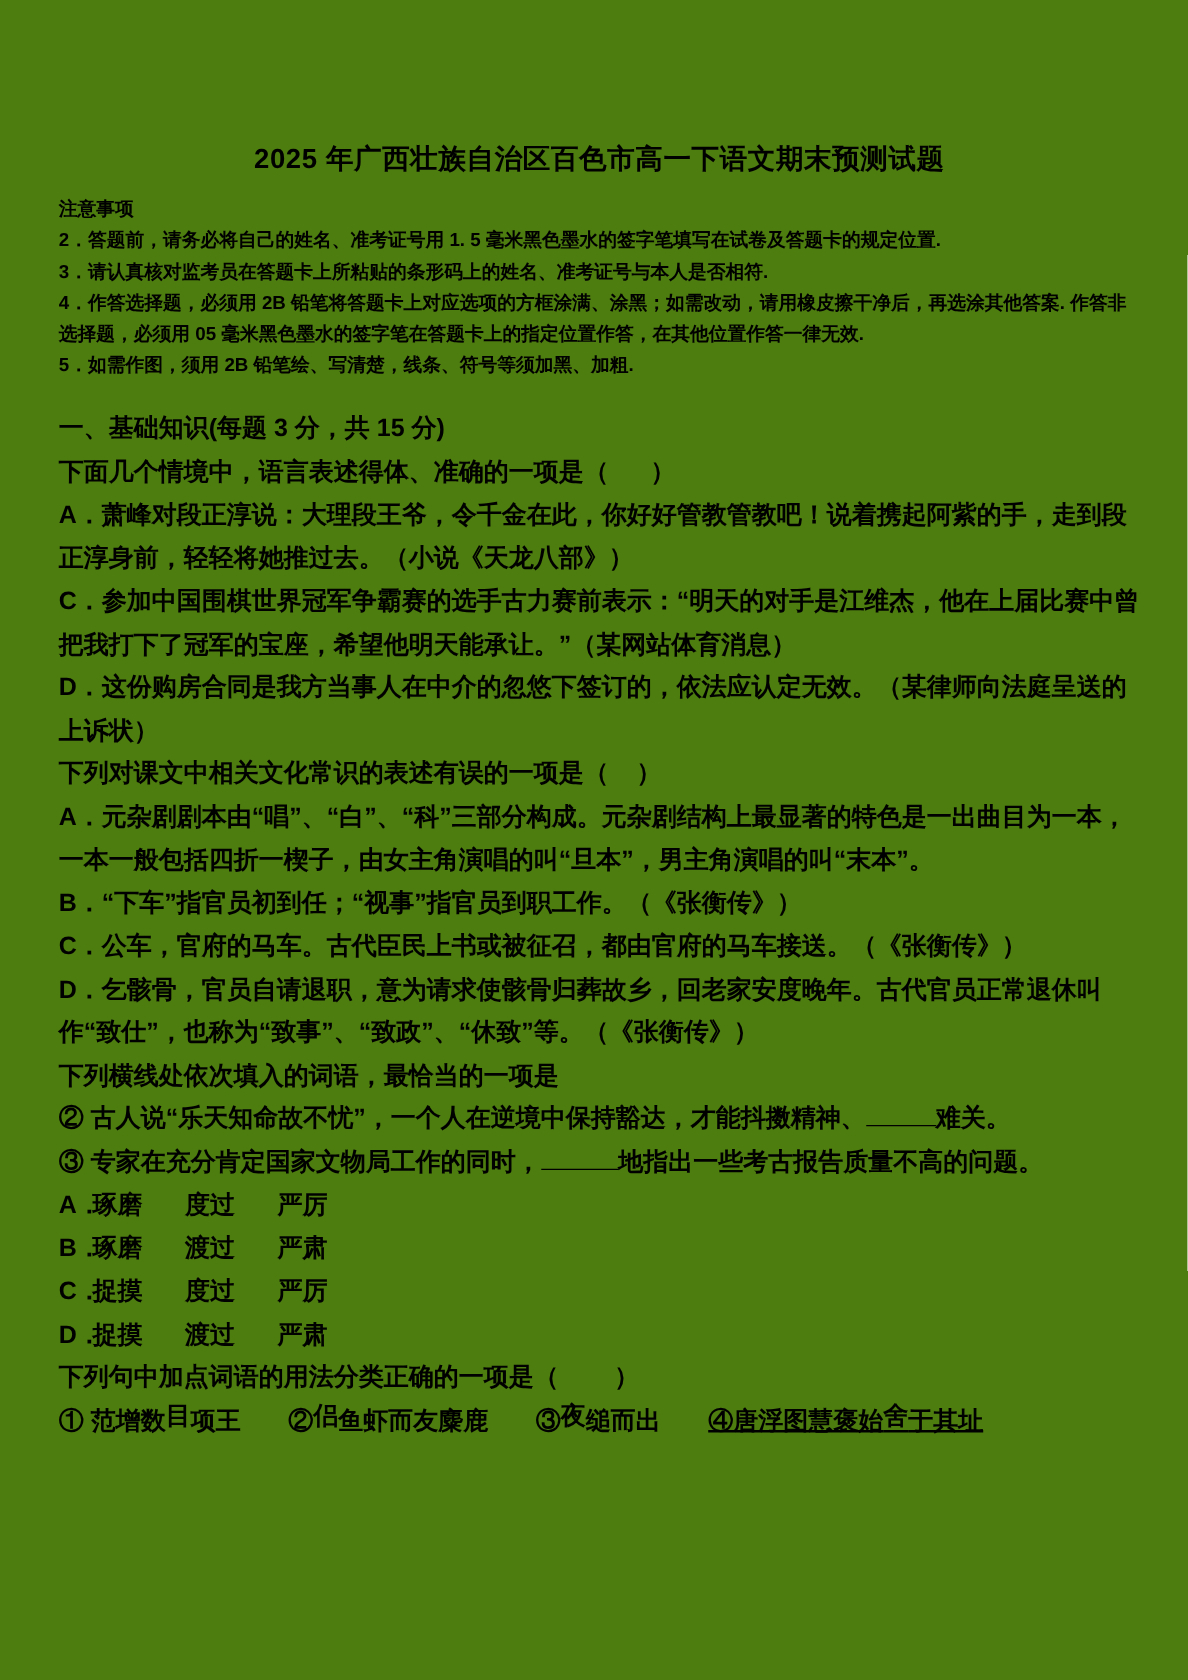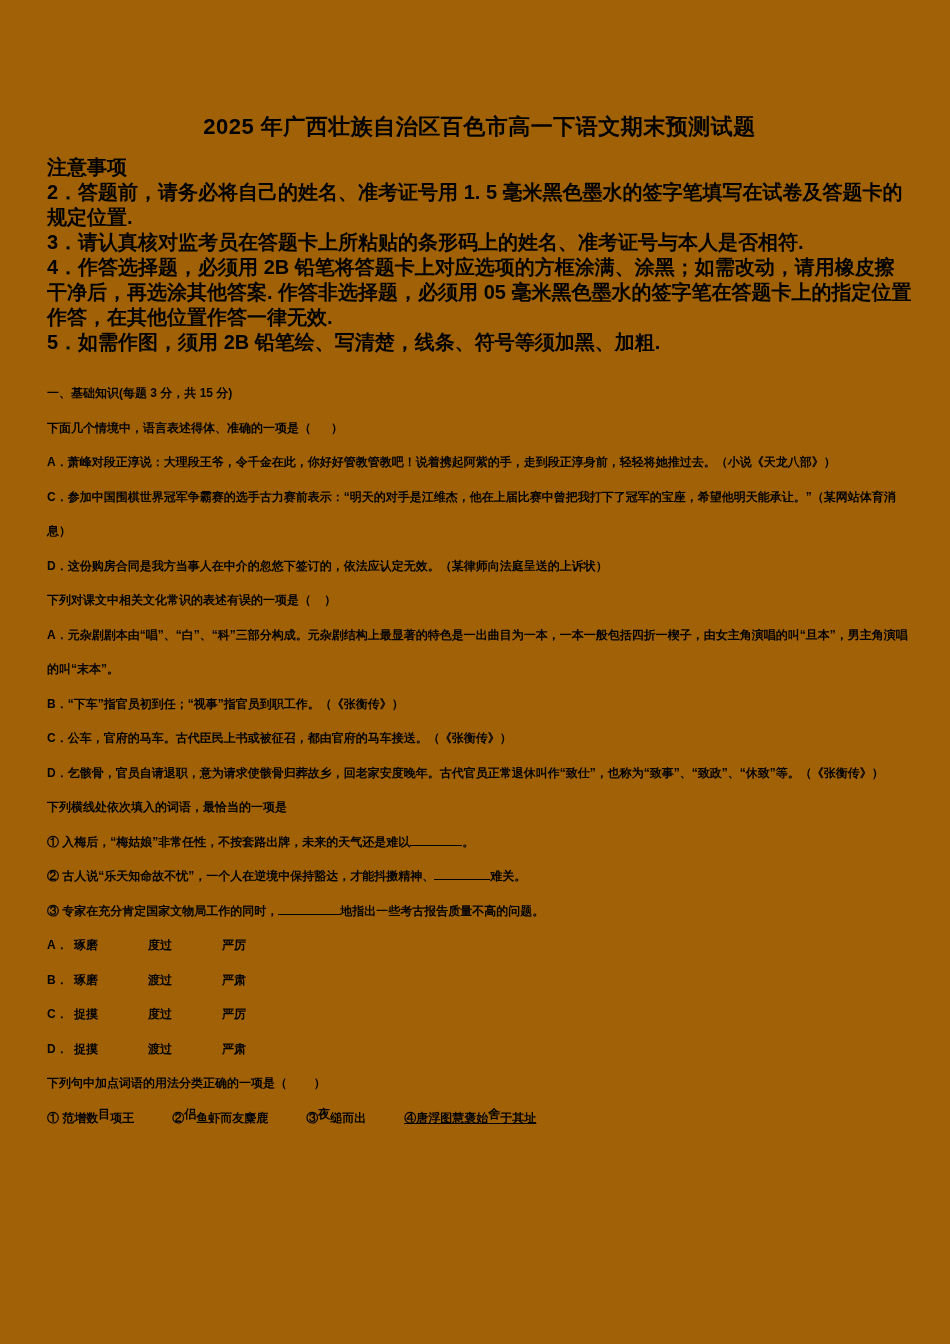--- a/index.html
+++ b/index.html
@@ -4,47 +4,47 @@
 <style>
   html, body {
     margin: 0;
     padding: 0;
     background: #ffffff;
   }
   .page {
     position: relative;
     width: 950px;
     height: 1344px;
-    background: #a16207;
+    background: #4d7c0f;
     color: #000000;
     box-sizing: border-box;
     padding: 112px 38px 0 47px;
     font-family: "Liberation Sans", sans-serif;
     font-weight: bold;
     overflow: hidden;
   }
   .title {
     font-size: 22px;
     line-height: 30px;
     text-align: center;
     margin: 0 0 13px 0;
     letter-spacing: 0.5px;
   }
   .notice p {
     margin: 0;
-    font-size: 20px;
+    font-size: 15px;
     line-height: 25px;
     white-space: pre-wrap;
   }
   .qa {
     margin-top: 21px;
   }
   .qa p {
     margin: 0;
-    font-size: 12px;
+    font-size: 20px;
     line-height: 34.5px;
     white-space: pre-wrap;
   }
   .blank {
     display: inline-block;
     border-bottom: 1.6px solid #000000;
     height: 3px;
     vertical-align: baseline;
   }
   .b1 { width: 52px; }
@@ -79,21 +79,20 @@
     <p>C．参加中国围棋世界冠军争霸赛的选手古力赛前表示：“明天的对手是江维杰，他在上届比赛中曾把我打下了冠军的宝座，希望他明天能承让。”（某网站体育消息）</p>
     <p>D．这份购房合同是我方当事人在中介的忽悠下签订的，依法应认定无效。（某律师向法庭呈送的上诉状）</p>
 
     <p>下列对课文中相关文化常识的表述有误的一项是（    ）</p>
     <p>A．元杂剧剧本由“唱”、“白”、“科”三部分构成。元杂剧结构上最显著的特色是一出曲目为一本，一本一般包括四折一楔子，由女主角演唱的叫“旦本”，男主角演唱的叫“末本”。</p>
     <p>B．“下车”指官员初到任；“视事”指官员到职工作。（《张衡传》）</p>
     <p>C．公车，官府的马车。古代臣民上书或被征召，都由官府的马车接送。（《张衡传》）</p>
     <p>D．乞骸骨，官员自请退职，意为请求使骸骨归葬故乡，回老家安度晚年。古代官员正常退休叫作“致仕”，也称为“致事”、“致政”、“休致”等。（《张衡传》）</p>
 
     <p>下列横线处依次填入的词语，最恰当的一项是</p>
-    <p><span>① 入梅后，“梅姑娘”非常任性，不按套路出牌，未来的天气还是难以</span><span class="blank b1"></span><span>。</span></p>
     <p><span>② 古人说“乐天知命故不忧”，一个人在逆境中保持豁达，才能抖擞精神、</span><span class="blank b2"></span><span>难关。</span></p>
     <p><span>③ 专家在充分肯定国家文物局工作的同时，</span><span class="blank b3"></span><span>地指出一些考古报告质量不高的问题。</span></p>
 
     <p class="word-row"><span class="wl">A．</span><span class="wc">琢磨</span><span class="wc">度过</span><span>严厉</span></p>
     <p class="word-row"><span class="wl">B．</span><span class="wc">琢磨</span><span class="wc">渡过</span><span>严肃</span></p>
     <p class="word-row"><span class="wl">C．</span><span class="wc">捉摸</span><span class="wc">度过</span><span>严厉</span></p>
     <p class="word-row"><span class="wl">D．</span><span class="wc">捉摸</span><span class="wc">渡过</span><span>严肃</span></p>
 
     <p>下列句中加点词语的用法分类正确的一项是（        ）</p>
     <p class="q4line"><span class="q4item"><span>① 范增数</span><span class="em-raised">目</span><span>项王</span></span><span class="q4item"><span>②</span><span class="em-raised">侣</span><span>鱼虾而友麋鹿</span></span><span class="q4item"><span>③</span><span class="em-raised">夜</span><span>缒而出</span></span><span class="q4item"><span>④唐浮图慧褒始</span><span class="em-raised">舍</span><span>于其址</span></span></p>

